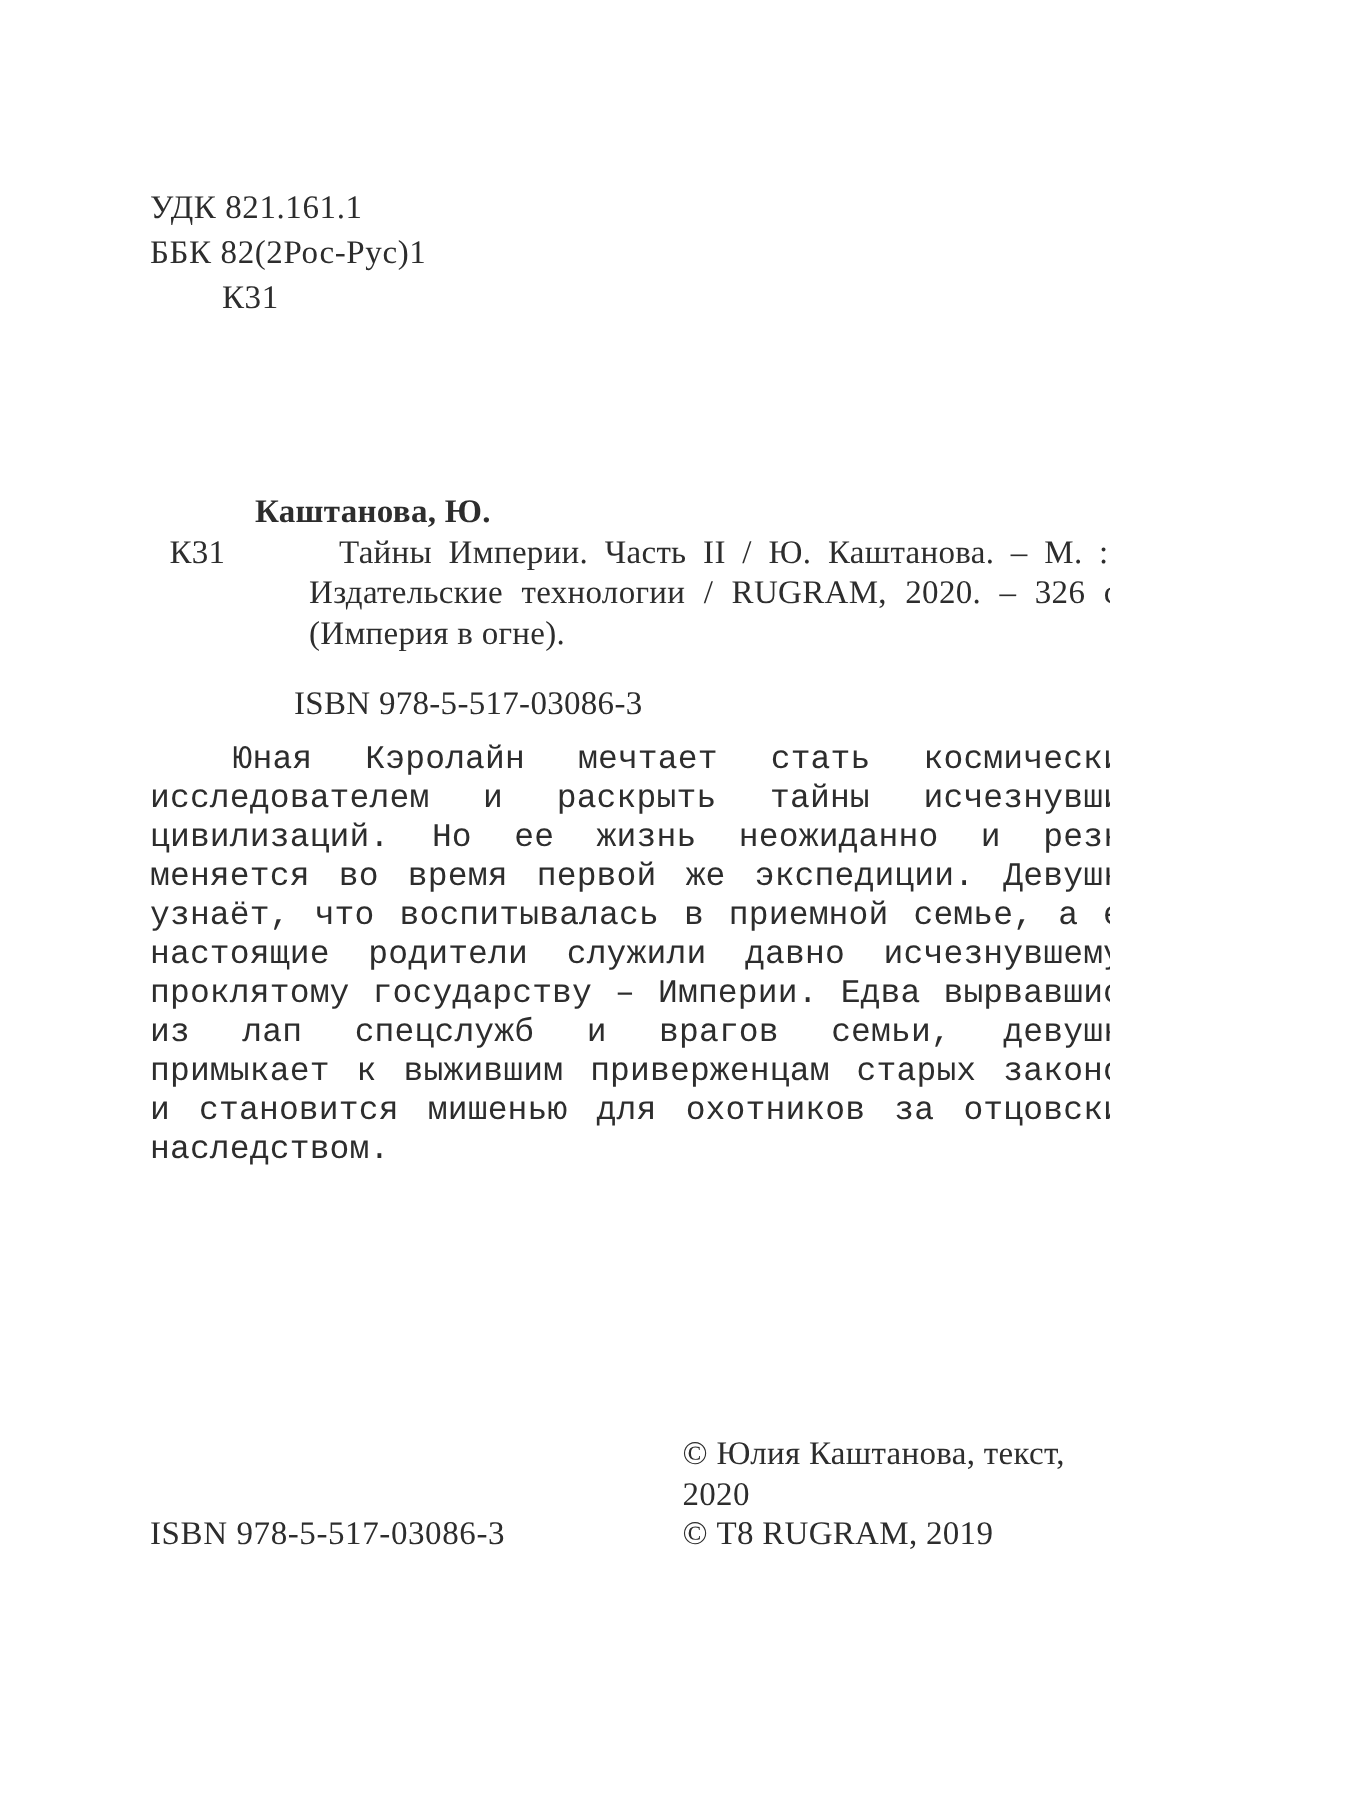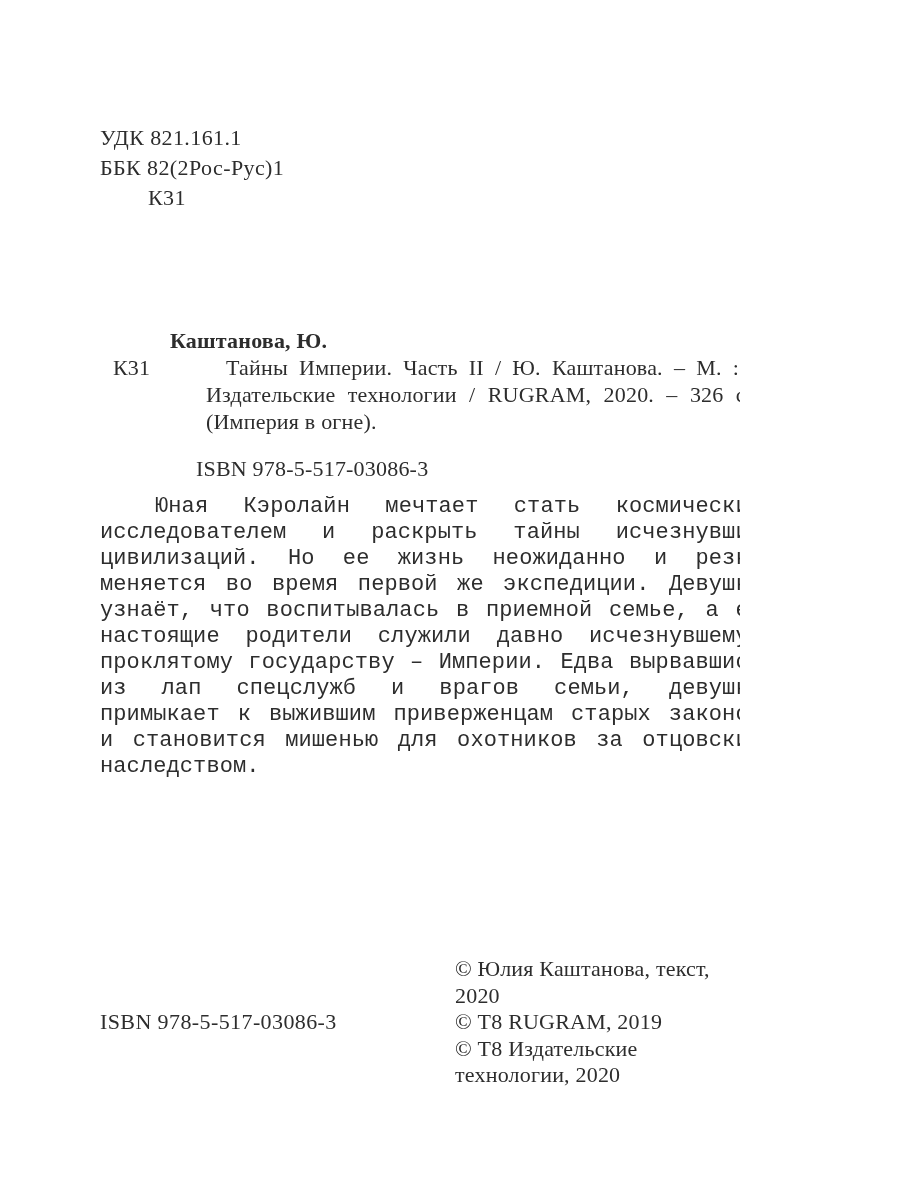--- a/index.html
+++ b/index.html
@@ -130,16 +130,15 @@
   <div class="annotation">
     <p>Юная Кэролайн мечтает стать космическим исследователем и раскрыть тайны исчезнувших цивилизаций. Но ее жизнь неожиданно и резко меняется во время первой же экспедиции. Девушка узнаёт, что воспитывалась в приемной семье, а ее настоящие родители служили давно исчезнувшему, проклятому государству – Империи. Едва вырвавшись из лап спецслужб и врагов семьи, девушка примыкает к выжившим приверженцам старых законов и становится мишенью для охотников за отцовским наследством.</p>
   </div>
 
 
   <div class="isbn-bottom">ISBN 978-5-517-03086-3</div>
 
   <div class="copyright-list">
     <div>© Юлия Каштанова, текст, 2020</div>
     <div>© Т8 RUGRAM, 2019</div>
-    <div>© Т8 Издательские технологии, 2020</div>
   </div>
 
 </div>
 
 </body></html>

